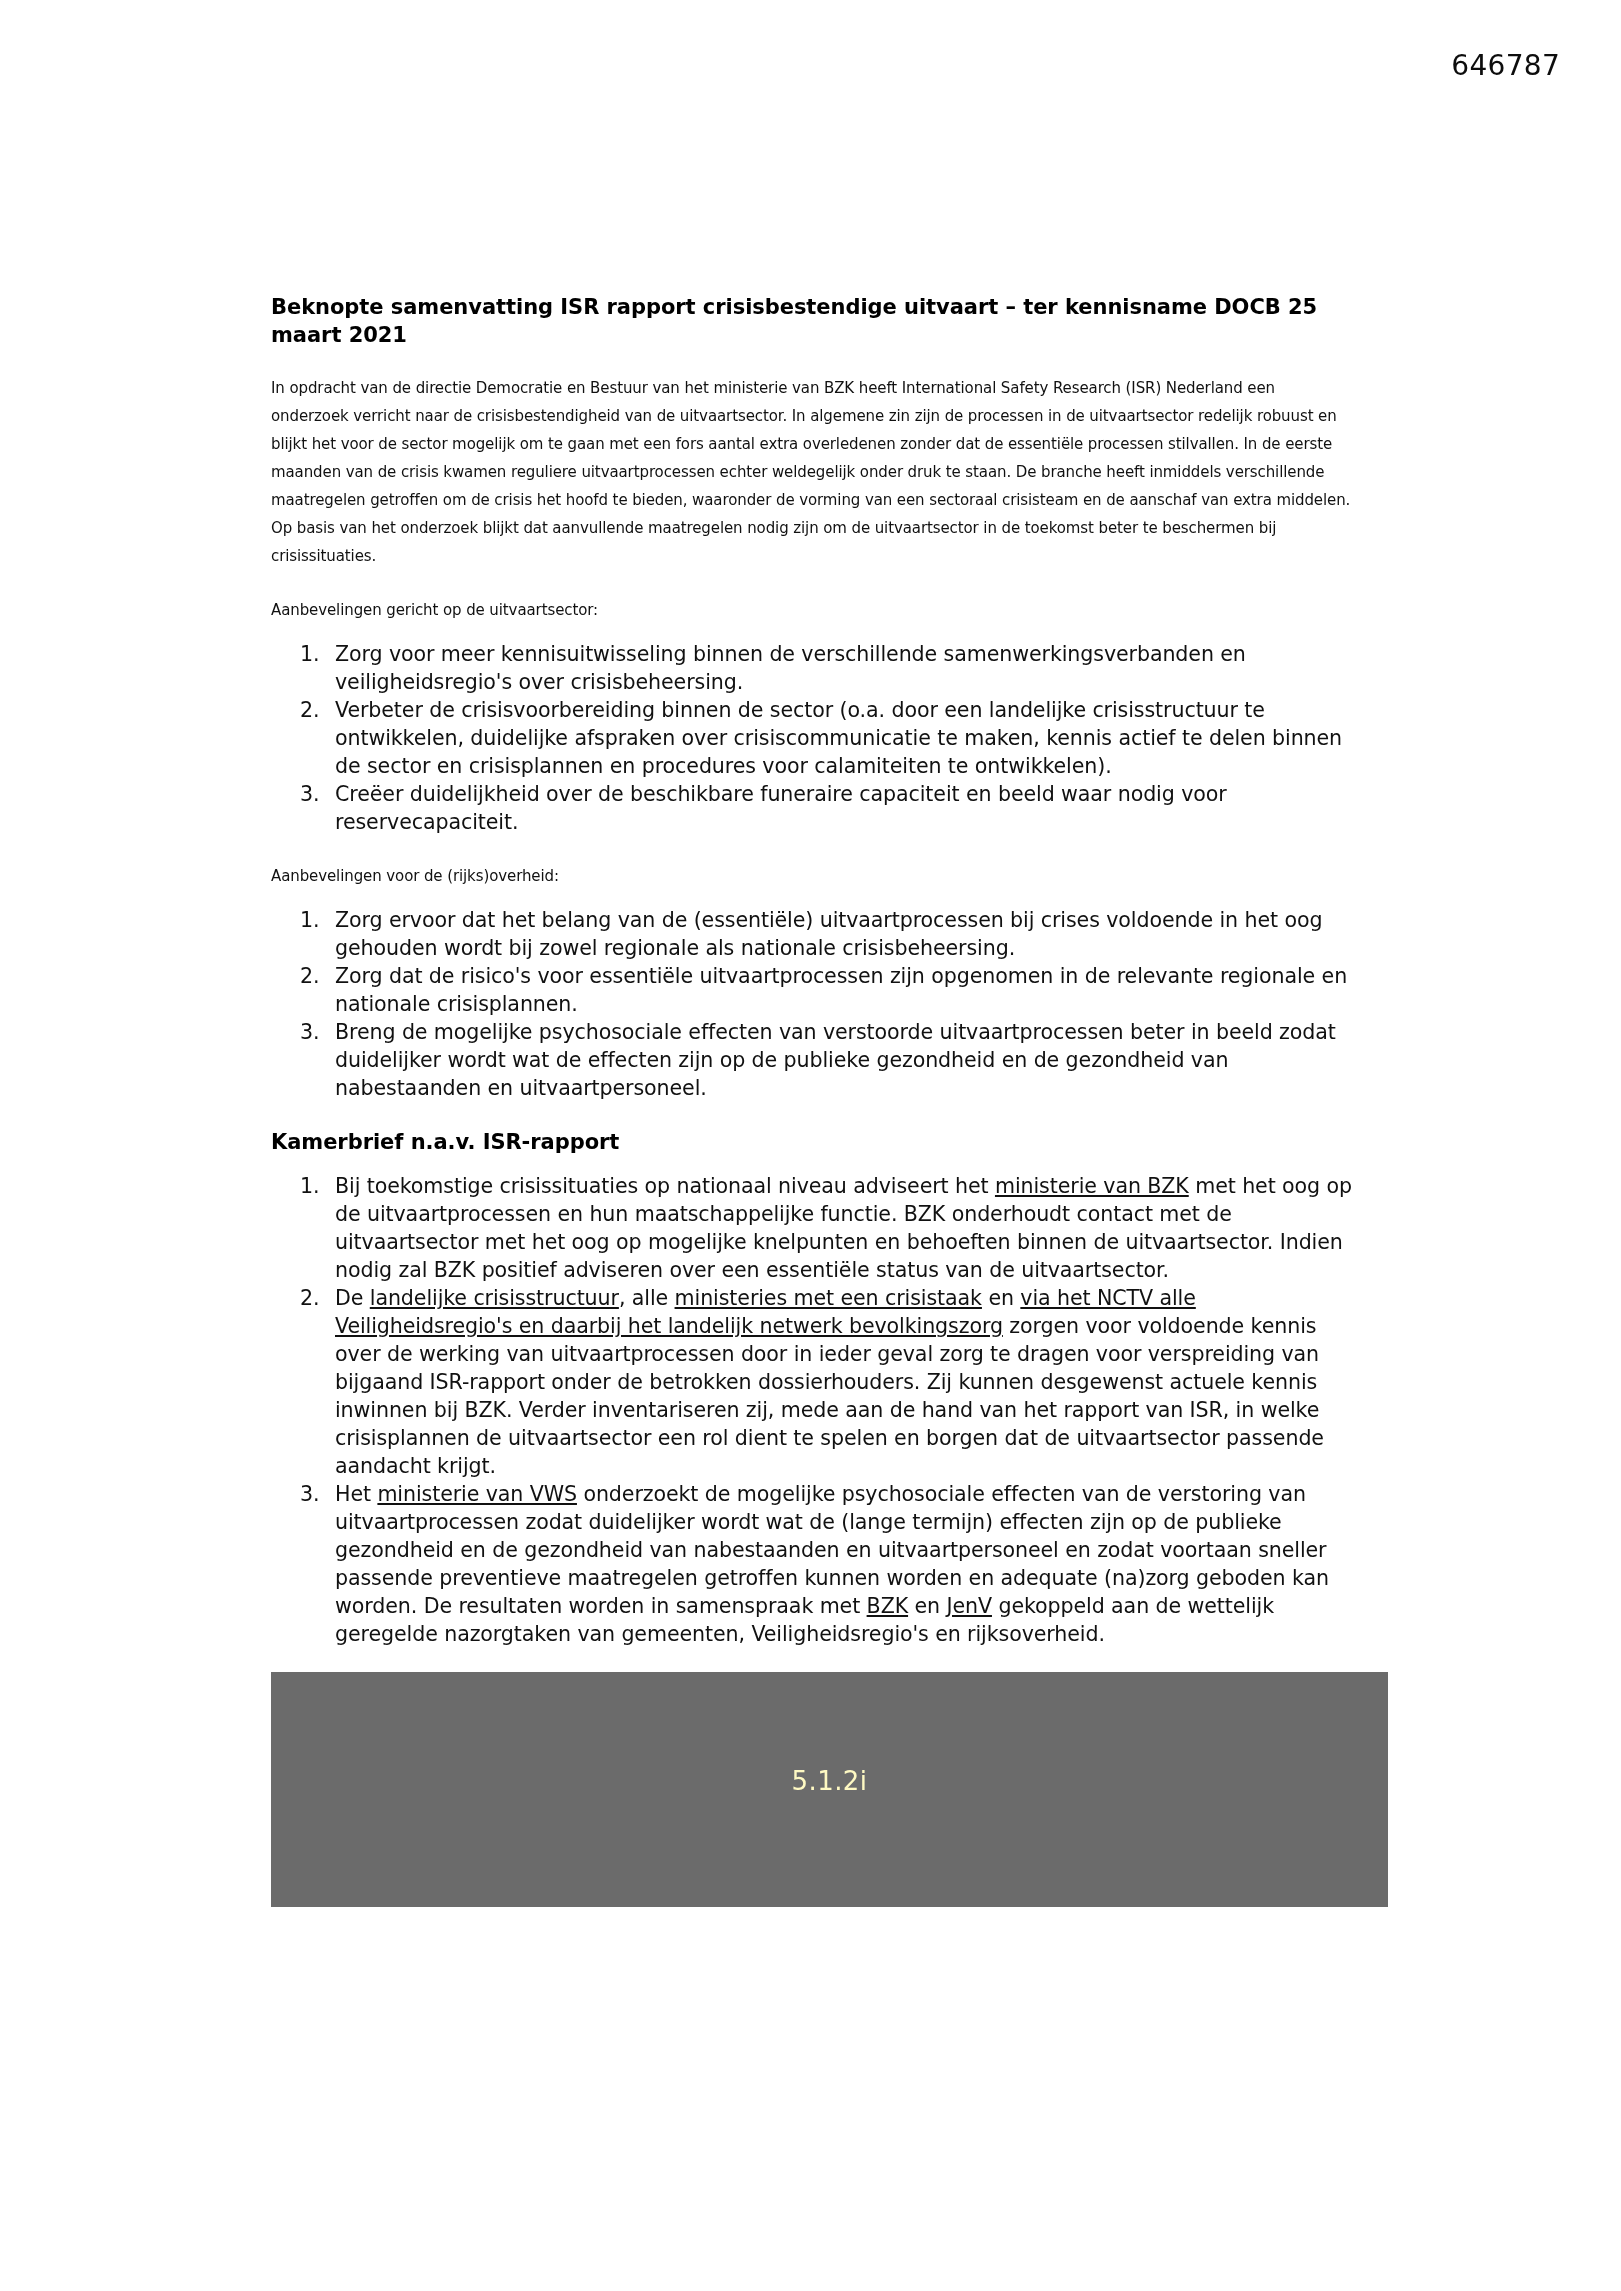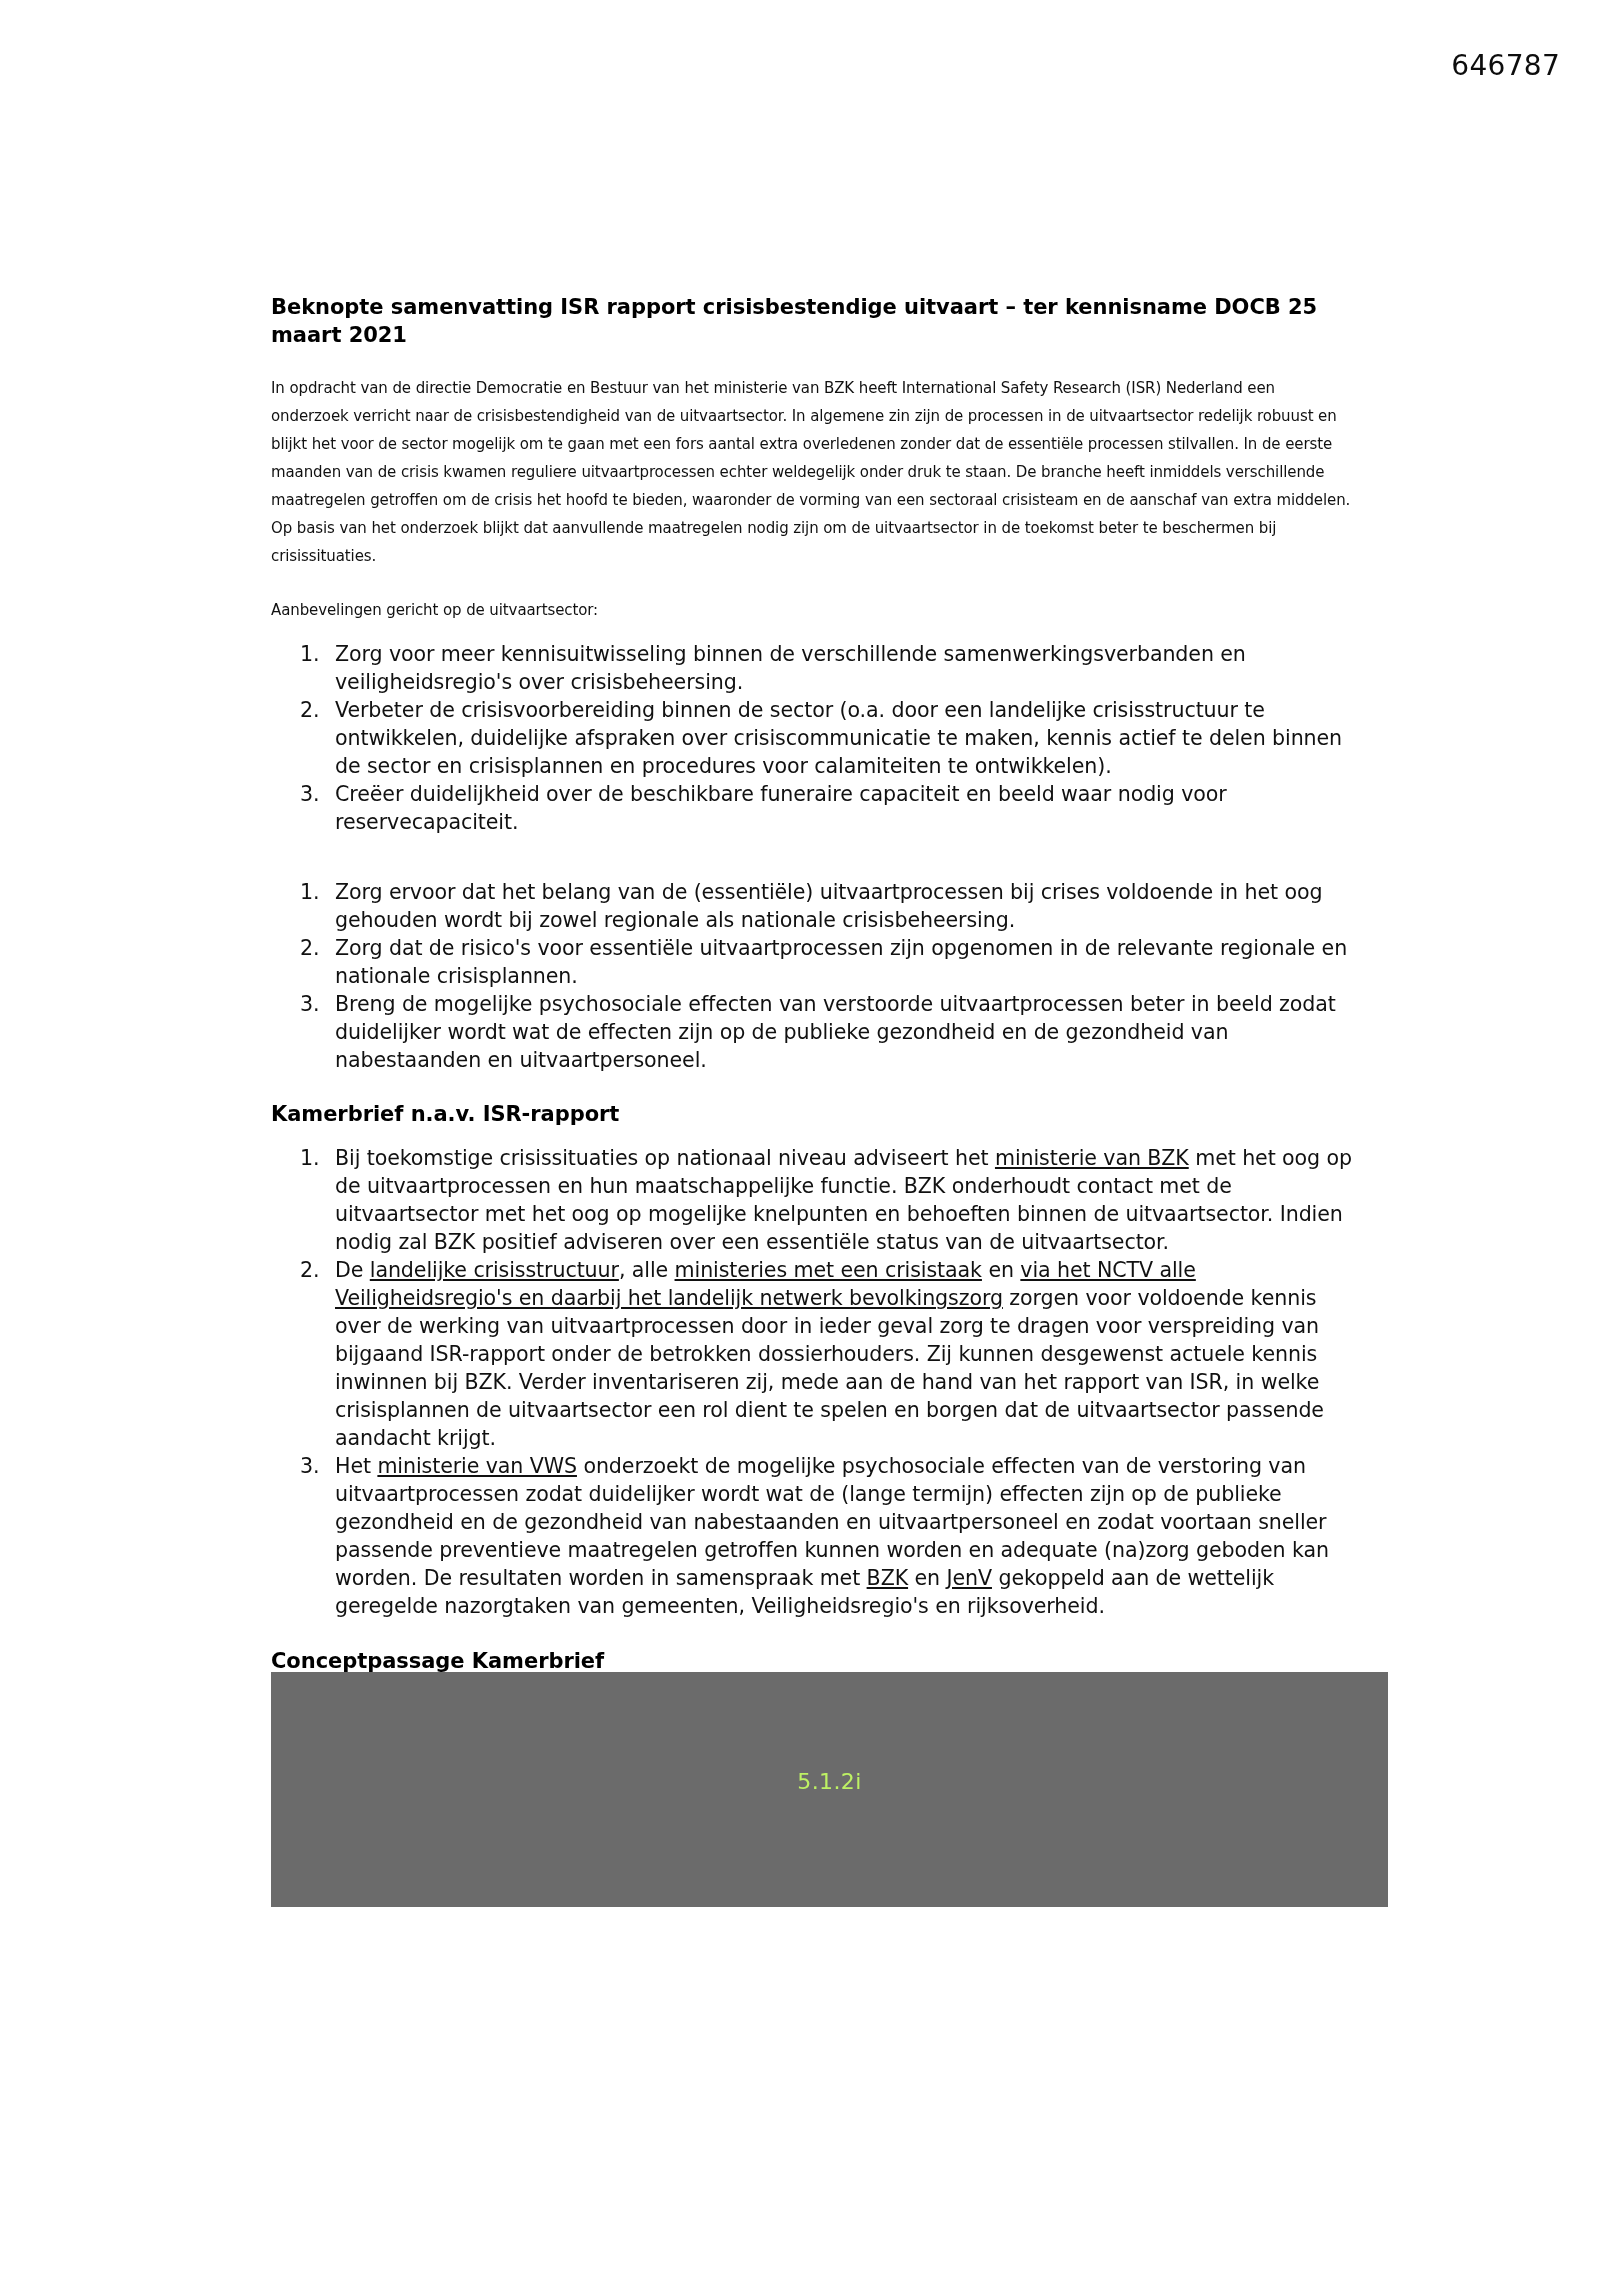--- a/index.html
+++ b/index.html
@@ -107,22 +107,22 @@
     left: 271px;
     top: 1672px;
     width: 1117px;
     height: 235px;
     background: #6b6b6b;
     display: flex;
     align-items: center;
     justify-content: center;
   }
   .redaction-label {
-    color: #bef264;
-    font-size: 22px;
+    color: #fef9c3;
+    font-size: 26px;
     line-height: 23.5px;
     letter-spacing: 0.4px;
     font-family: "DejaVu Sans", "Liberation Sans", sans-serif;
     
     transform: translateY(-7.8px);
   }
 </style>
 </head>
 <body>
 
@@ -145,20 +145,21 @@
     <div class="gap-sm"></div>
 
     <ol class="num-list">
       <li>Zorg voor meer kennisuitwisseling binnen de verschillende samenwerkingsverbanden en veiligheidsregio's over crisisbeheersing.</li>
       <li>Verbeter de crisisvoorbereiding binnen de sector (o.a. door een landelijke crisisstructuur te ontwikkelen, duidelijke afspraken over crisiscommunicatie te maken, kennis actief te delen binnen de sector en crisisplannen en procedures voor calamiteiten te ontwikkelen).</li>
       <li>Creëer duidelijkheid over de beschikbare funeraire capaciteit en beeld waar nodig voor reservecapaciteit.</li>
     </ol>
 
     <div class="gap-lg"></div>
 
+    <p class="para">Aanbevelingen voor de (rijks)overheid:</p>
 
     <div class="gap-sm"></div>
 
     <ol class="num-list">
       <li>Zorg ervoor dat het belang van de (essentiële) uitvaartprocessen bij crises voldoende in het oog gehouden wordt bij zowel regionale als nationale crisisbeheersing.</li>
       <li>Zorg dat de risico's voor essentiële uitvaartprocessen zijn opgenomen in de relevante regionale en nationale crisisplannen.</li>
       <li>Breng de mogelijke psychosociale effecten van verstoorde uitvaartprocessen beter in beeld zodat duidelijker wordt wat de effecten zijn op de publieke gezondheid en de gezondheid van nabestaanden en uitvaartpersoneel.</li>
     </ol>
 
     <div class="gap-lg"></div>

